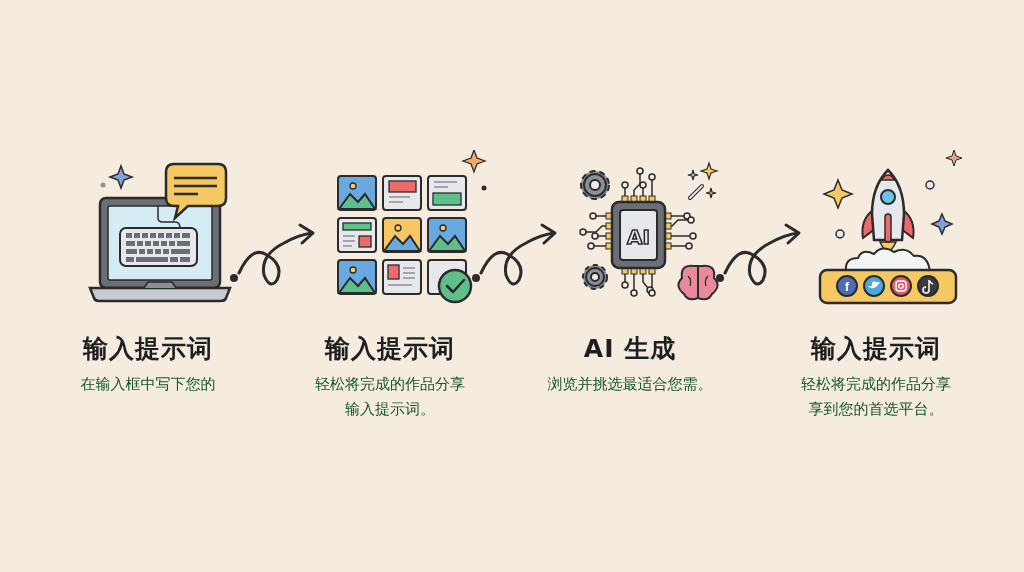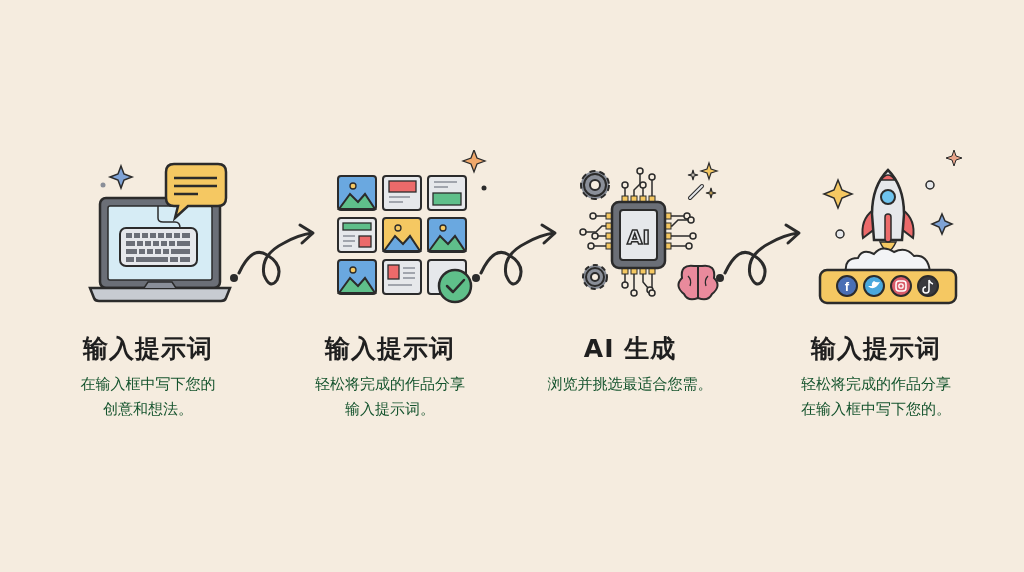--- a/index.html
+++ b/index.html
@@ -70,21 +70,20 @@
 
       <path d="M126 22 Q126 14 134 14 L178 14 Q186 14 186 22 L186 48 Q186 56 178 56 L148 56 L135 68 L138 56 L134 56 Q126 56 126 48 Z" fill="#f5c862" stroke="#2b2b2b" stroke-width="2.5"></path>
       <line x1="134" y1="28" x2="177" y2="28" stroke="#2b2b2b" stroke-width="2.5"></line>
       <line x1="134" y1="36" x2="177" y2="36" stroke="#2b2b2b" stroke-width="2.5"></line>
       <line x1="134" y1="44" x2="158" y2="44" stroke="#2b2b2b" stroke-width="2.5"></line>
     </svg>
   </div>
   <div class="title">输入提示词</div>
   <div class="desc">
     <div>在输入框中写下您的</div>
-    <div>创意和想法。</div>
   </div>
 </div>
 
 <svg class="arrow" style="left:222px;" viewBox="0 0 100 80">
   <circle cx="12" cy="63" r="4" fill="#2b2b2b"></circle>
   <path d="M17 58 Q30 30 45 40 Q62 50 55 65 Q48 75 42 60 Q38 40 62 28 Q76 20 90 18" fill="none" stroke="#2b2b2b" stroke-width="3" stroke-linecap="round"></path>
   <path d="M78 10 L91 18 L80 28" fill="none" stroke="#2b2b2b" stroke-width="3" stroke-linecap="round" stroke-linejoin="round"></path>
 </svg>
 
 <div class="step" style="left:270px;">
@@ -297,15 +296,15 @@
         </g>
       <g>
           <circle cx="160" cy="136" r="10" fill="#3a3a3f" stroke="#2b2b2b" stroke-width="2"></circle>
           <path d="M161 130 L161 140 Q161 143 158 143 Q155 143 155 140 Q155 137 158 137 M161 130 Q162 133 165 134" fill="none" stroke="#fff" stroke-width="1.5"></path>
         </g>
     </svg>
   </div>
   <div class="title">输入提示词</div>
   <div class="desc">
     <div>轻松将完成的作品分享</div>
-    <div>在输入框中写下您的。</div>
+    <div>享到您的首选平台。</div>
   </div>
 </div>
 
 </body></html>

